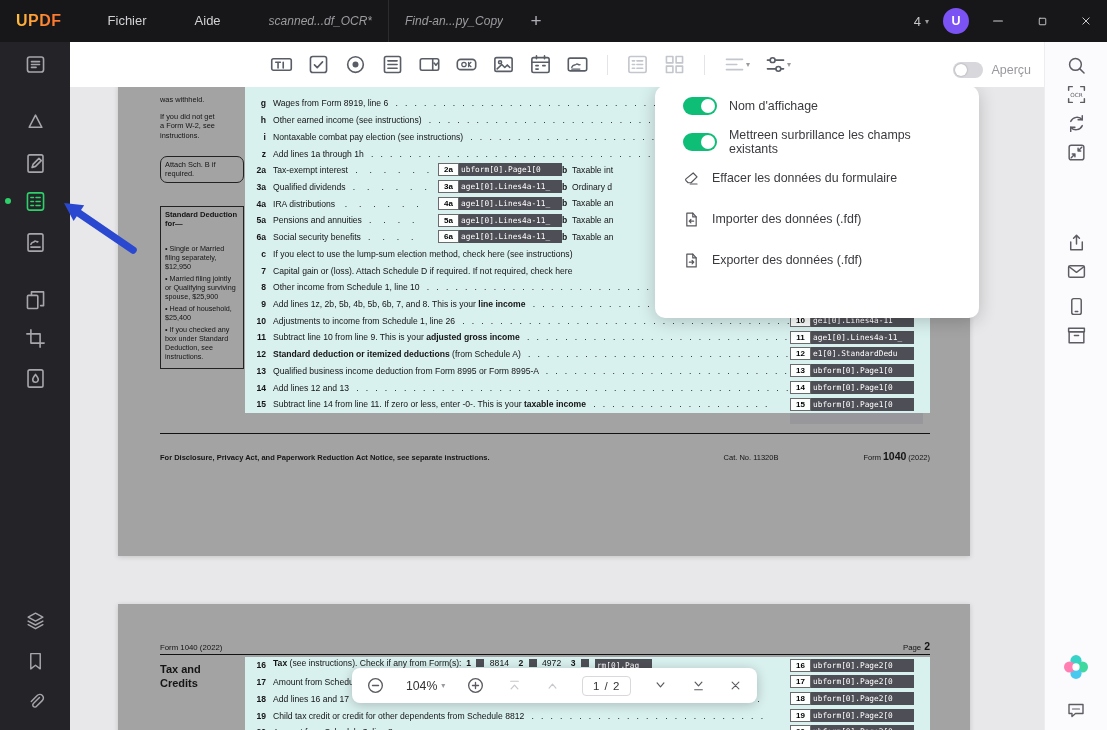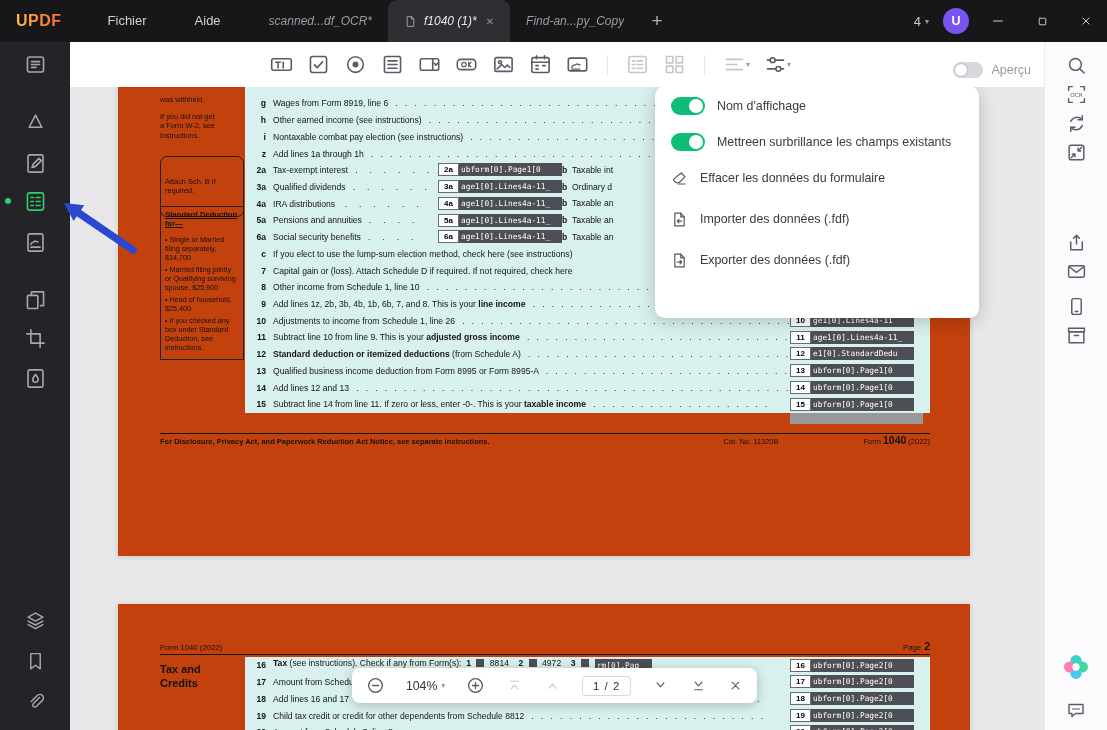--- a/index.html
+++ b/index.html
@@ -62,60 +62,60 @@
   .ttool{display:flex;align-items:center;color:#585d66;}
   .ttool.dis{color:#c3c6cc;}
   .tsep{width:1px;height:20px;background:#e4e4e8;margin:0 4px;}
   .preview{position:absolute;right:14px;top:0;height:56px;display:flex;align-items:center;gap:8px;}
   .switch{width:30px;height:16px;border-radius:8px;background:#d7d7dc;position:relative;}
   .switch .knob{position:absolute;left:2px;top:2px;width:12px;height:12px;border-radius:50%;background:#fff;box-shadow:0 0 2px rgba(0,0,0,.3);}
   .plabel{font-size:12.5px;color:#98989f;}
 
   
   .canvas{position:absolute;left:70px;top:87px;right:62px;bottom:0;background:#e8e8ea;overflow:hidden;}
-  .page{position:absolute;background:#c2410c;box-shadow:0 1px 5px rgba(0,0,0,.16);color:#141414;}
+  .page{position:absolute;background:#a3a3a3;box-shadow:0 1px 5px rgba(0,0,0,.16);color:#141414;}
   .page1{left:48px;top:-2px;width:852px;height:471px;}
   .page2{left:48px;top:517px;width:852px;height:215px;}
 
   .mnotes{position:absolute;left:42px;top:8px;width:84px;height:330px;font-size:7.4px;line-height:1.25;}
   .mn1{position:absolute;top:2px;left:0;width:72px;}
   .mn2{position:absolute;top:19px;left:0;width:58px;}
-  .attachbox{position:absolute;top:63px;left:0;width:74px;border:1px solid #222;border-radius:7px;padding:20px 4px;}
+  .attachbox{position:absolute;top:63px;left:0;width:74px;border:1px solid #222;border-radius:7px;padding:3px 4px;}
   .sdbox{position:absolute;top:113px;left:0;width:74px;border:1px solid #222;padding:3px 4px 4px;font-size:7.2px;}
-  .sdtitle{font-weight:700;font-size:7.6px;margin-bottom:6px;text-decoration:underline;}
+  .sdtitle{font-weight:700;font-size:7.6px;margin-bottom:15px;}
   .sditem{margin-bottom:3px;line-height:1.25;}
 
   .rows{position:absolute;left:127px;top:0;width:685px;height:328px;background:var(--field-highlight);padding-top:10px;box-sizing:border-box;}
   .frow{position:relative;height:16.72px;display:flex;align-items:center;overflow:hidden;font-size:8.6px;}
   .rnum{flex:none;width:21px;text-align:right;font-weight:700;margin-right:7px;}
   .rlabel{white-space:pre;flex:none;}
   .bseg{font-weight:700;}
   .fgrp{position:absolute;top:1.6px;display:flex;align-items:center;z-index:2;}
   .fgrp.mid{left:193px;}
   .fgrp.rgt{left:545px;}
   .fgrp.inl{position:static;display:inline-flex;margin-left:3px;vertical-align:-2px;}
   .numbox{flex:none;width:21px;height:13px;background:#fcfefe;border:1px solid #6b6b6b;color:#000;font-size:8px;font-weight:700;display:flex;align-items:center;justify-content:center;box-sizing:border-box;}
   .fieldbox{flex:none;width:103px;height:13px;background:var(--field-dark);color:#fff;font-family:"DejaVu Sans Mono",monospace;font-size:7.8px;display:flex;align-items:center;padding:0 2px;box-sizing:border-box;overflow:hidden;white-space:pre;}
   .inl .fieldbox{width:57px;}
   .sfx{white-space:pre;font-size:8.6px;}
   .cbsq{display:inline-block;width:8px;height:8px;background:var(--field-dark);margin:0 3px;vertical-align:-1px;}
   .graybar{position:absolute;left:672px;top:328px;width:133px;height:11px;background:#98989c;}
-  .p1footer{position:absolute;left:42px;right:40px;top:348px;border-top:1.6px solid #111;padding-top:0;display:flex;align-items:baseline;font-size:7.5px;}
+  .p1footer{position:absolute;left:42px;right:40px;top:348px;border-top:1.6px solid #111;padding-top:16px;display:flex;align-items:baseline;font-size:7.5px;}
   .fnotice{font-weight:700;flex:1;}
   .fcat{margin-right:85px;}
   .fform b{font-size:10.5px;margin:12px 2px;}
 
   .p2header{position:absolute;left:42px;right:40px;top:36px;display:flex;justify-content:space-between;align-items:baseline;border-bottom:1.6px solid #111;padding-bottom:2px;font-size:7.8px;}
   .p2num{font-size:10.5px;margin-left:3px;}
   .p2section{position:absolute;left:42px;top:58px;width:64px;font-size:11px;font-weight:700;line-height:1.3;}
   .rows2{top:53px;height:92px;padding-top:0;}
 
   
   .dropdown{position:absolute;left:585px;top:-1px;width:324px;height:232px;background:#fff;border-radius:10px;box-shadow:0 3px 18px rgba(0,0,0,.2);z-index:40;}
-  .dditem{position:absolute;left:0;right:0;height:36px;display:flex;align-items:center;gap:12px;padding:0 16px;font-size:12.4px;color:#3a3a3f;}
+  .dditem{position:absolute;left:0;right:0;height:36px;display:flex;align-items:center;gap:12px;padding:0 28px;font-size:12.4px;color:#3a3a3f;}
   .dditem:nth-child(1){top:2px;}
   .dditem:nth-child(2){top:38px;}
   .dditem:nth-child(3){top:74px;}
   .dditem:nth-child(4){top:115px;}
   .dditem:nth-child(5){top:156px;}
   .dditem:nth-child(6){top:192px;}
   .dditem.hl{left:3px;right:3px;height:38px;border:3px solid var(--highlight-blue);border-radius:7px;padding:0 12px;box-sizing:border-box;}
   .dditem .ic{color:#55565c;display:flex;}
   .tgl{flex:none;width:34px;height:18px;border-radius:9px;background:#cfcfd4;position:relative;}
   .tgl.on{background:var(--toggle-on);}
@@ -144,30 +144,20 @@
   <header class="titlebar">
     <div class="logo">UPDF</div>
     <nav class="menus">
         <div class="menu">Fichier</div>
         <div class="menu">Aide</div>
       </nav>
     <div class="tabstrip">
         <div class="tab">
           <span class="tablabel">scanned...df_OCR*</span>
         </div>
-        <div class="tab active">
-          <span class="ic">
-            <svg viewBox="0 0 20 20" width="13" height="13" fill="none" stroke="currentColor" stroke-width="1.4" stroke-linecap="round" stroke-linejoin="round">
-              <path d="M5.5 2.5h6l3.5 3.5V17.5h-9.5z"></path>
-              <path d="M11.5 2.5V6H15"></path>
-            </svg>
-          </span>
-          <span class="tablabel">f1040 (1)*</span>
-          <span class="tabclose">✕</span>
-        </div>
         <div class="tab">
           <span class="tablabel">Find-an...py_Copy</span>
         </div>
       </div>
     <div class="newtab">+</div>
     <div class="tright">
       <div class="tabcount">
         <span>4</span>
         <span class="caret">▾</span>
       </div>
@@ -408,21 +398,21 @@
   <div class="canvas">
 
     <div class="page page1">
       <div class="mnotes">
         <div class="mn1">was withheld.</div>
         <div class="mn2">If you did not get a Form W-2, see instructions.</div>
         <div class="attachbox">Attach Sch. B if required.</div>
         <div class="sdbox">
           <div class="sdtitle">Standard Deduction for—</div>
           <div class="sdlist">
-              <div class="sditem">• Single or Married filing separately, $14,700</div>
+              <div class="sditem">• Single or Married filing separately, $12,950</div>
               <div class="sditem">• Married filing jointly or Qualifying surviving spouse, $25,900</div>
               <div class="sditem">• Head of household, $25,400</div>
               <div class="sditem">• If you checked any box under Standard Deduction, see instructions.</div>
             </div>
         </div>
       </div>
       <div class="rows">
           <div class="frow">
             <span class="rnum">g</span>
             <span class="rlabel"><span class="seg">Wages from Form 8919, line 6   .   .   .   .   .   .   .   .   .   .   .   .   .   .   .   .   .   .   .   .   .   .   .   .   .   .   .   .   .   .</span></span>
@@ -491,21 +481,21 @@
           <div class="frow">
             <span class="rnum">7</span>
             <span class="rlabel"><span class="seg">Capital gain or (loss). Attach Schedule D if required. If not required, check here</span></span>
           </div>
           <div class="frow">
             <span class="rnum">8</span>
             <span class="rlabel"><span class="seg">Other income from Schedule 1, line 10   .   .   .   .   .   .   .   .   .   .   .   .   .   .   .   .   .   .   .   .   .   .   .   .   .   .</span></span>
           </div>
           <div class="frow">
             <span class="rnum">9</span>
-            <span class="rlabel"><span class="seg">Add lines 1z, 2b, 3b, 4b, 1b, 6b, 7, and 8. This is your </span><span class="bseg">line income</span><span class="seg">   .   .   .   .   .   .   .   .   .   .   .   .   .   .</span></span>
+            <span class="rlabel"><span class="seg">Add lines 1z, 2b, 5b, 4b, 5b, 6b, 7, and 8. This is your </span><span class="bseg">line income</span><span class="seg">   .   .   .   .   .   .   .   .   .   .   .   .   .   .</span></span>
           </div>
           <div class="frow">
             <span class="rnum">10</span>
             <span class="rlabel"><span class="seg">Adjustments to income from Schedule 1, line 26   .   .   .   .   .   .   .   .   .   .   .   .   .   .   .   .   .   .   .   .   .   .   .   .   .   .   .   .   .   .   .   .   .   .   .</span></span>
             <span class="fgrp rgt">
               <span class="numbox">10</span>
               <span class="fieldbox">ge1[0].Lines4a-11</span>
             </span>
           </div>
           <div class="frow">

